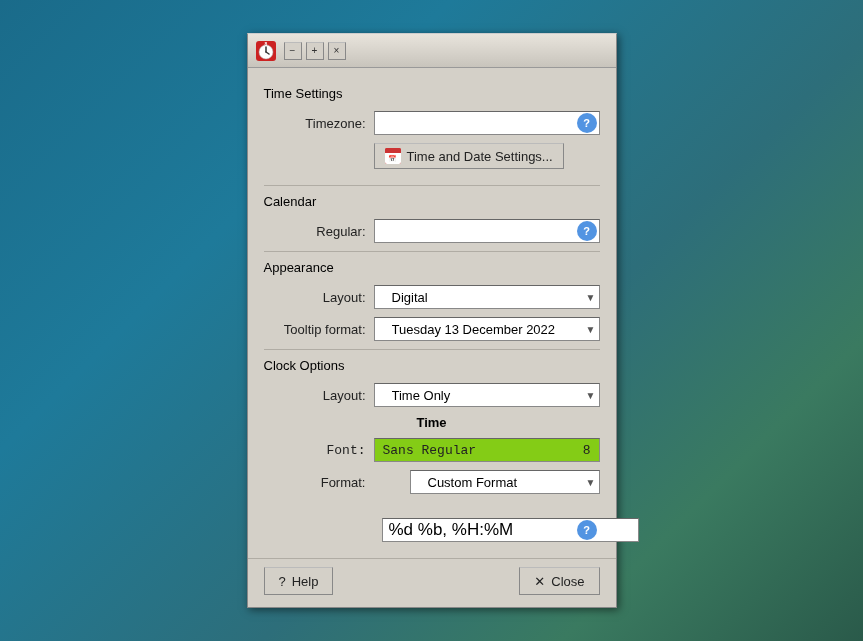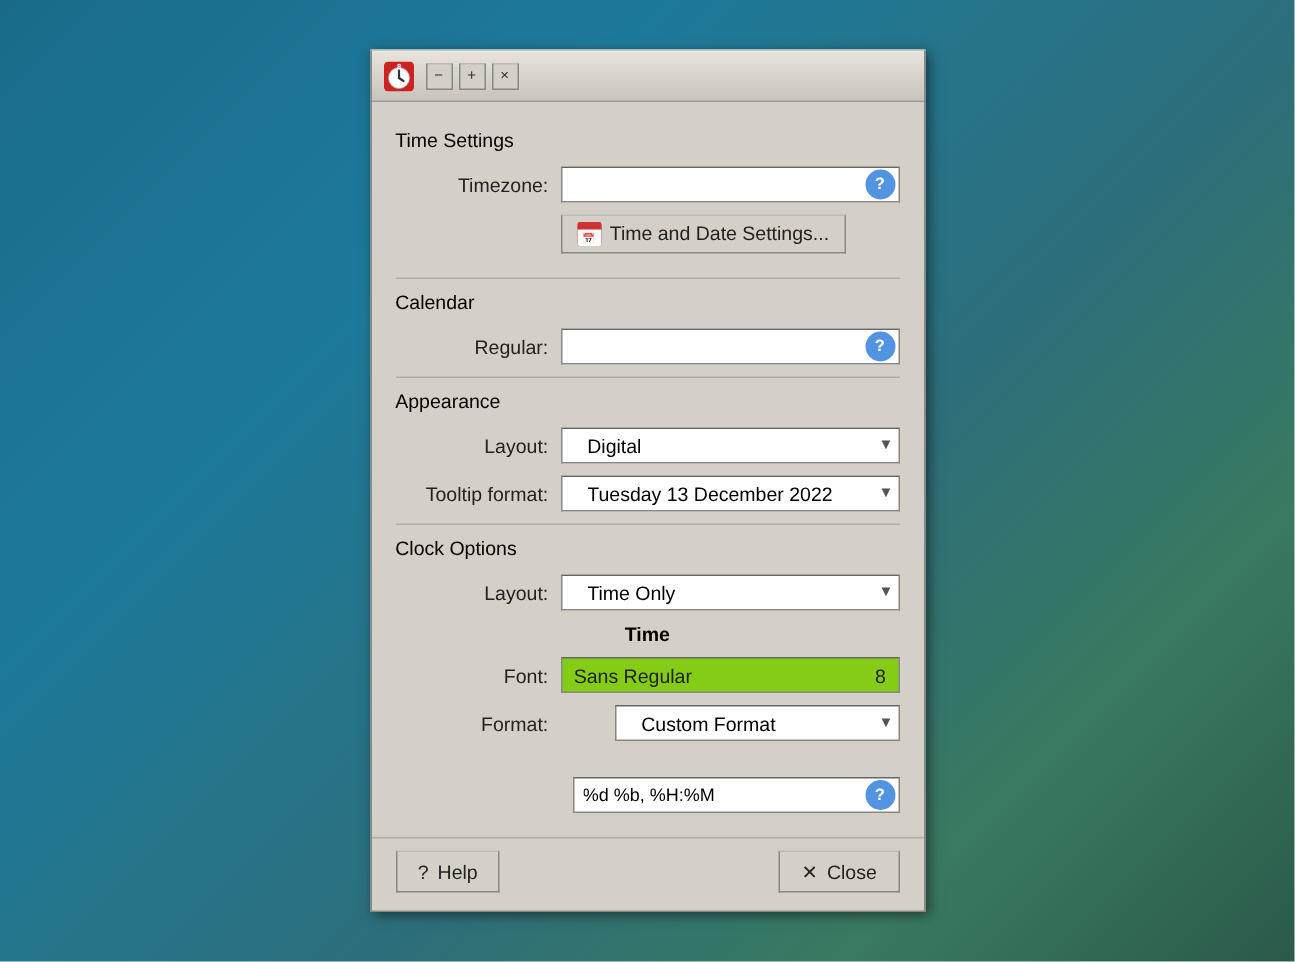--- a/index.html
+++ b/index.html
@@ -140,20 +140,21 @@
     }
 
     .time-date-btn {
       background: #d4d0c8;
       border: 1px solid #888;
       border-top-color: #bbb;
       padding: 4px 10px;
       cursor: pointer;
       font-size: 13px;
       display: flex;
+      align-items: center;
       gap: 6px;
       color: #222;
       margin-bottom: 8px;
     }
 
     .calendar-icon-img {
       width: 16px;
       height: 16px;
       background: #cc3333;
       display: flex;
@@ -224,20 +225,21 @@
     .separator {
       height: 1px;
       background: #b0acA4;
       margin: 8px 0;
     }
 
     .font-row {
       display: flex;
       align-items: center;
       margin-bottom: 8px;
+      font-family: Liberation Mono, monospace;
     }
 
     .font-label {
       width: 110px;
       text-align: right;
       padding-right: 8px;
       color: #222;
       font-size: 13px;
       flex-shrink: 0;
     }
@@ -264,21 +266,21 @@
       gap: 36px;
     }
 
     .custom-format-input {
       flex: 1;
       height: 24px;
       background: #fff;
       border: 1px solid #888;
       border-top-color: #666;
       padding: 2px 6px;
-      font-size: 12px;
+      font-size: 17px;
       color: #000;
       outline: none;
     }
 
     .footer {
       padding: 8px 16px 12px;
       display: flex;
       justify-content: space-between;
       border-top: 1px solid #b0aca4;
       margin-top: 4px;

